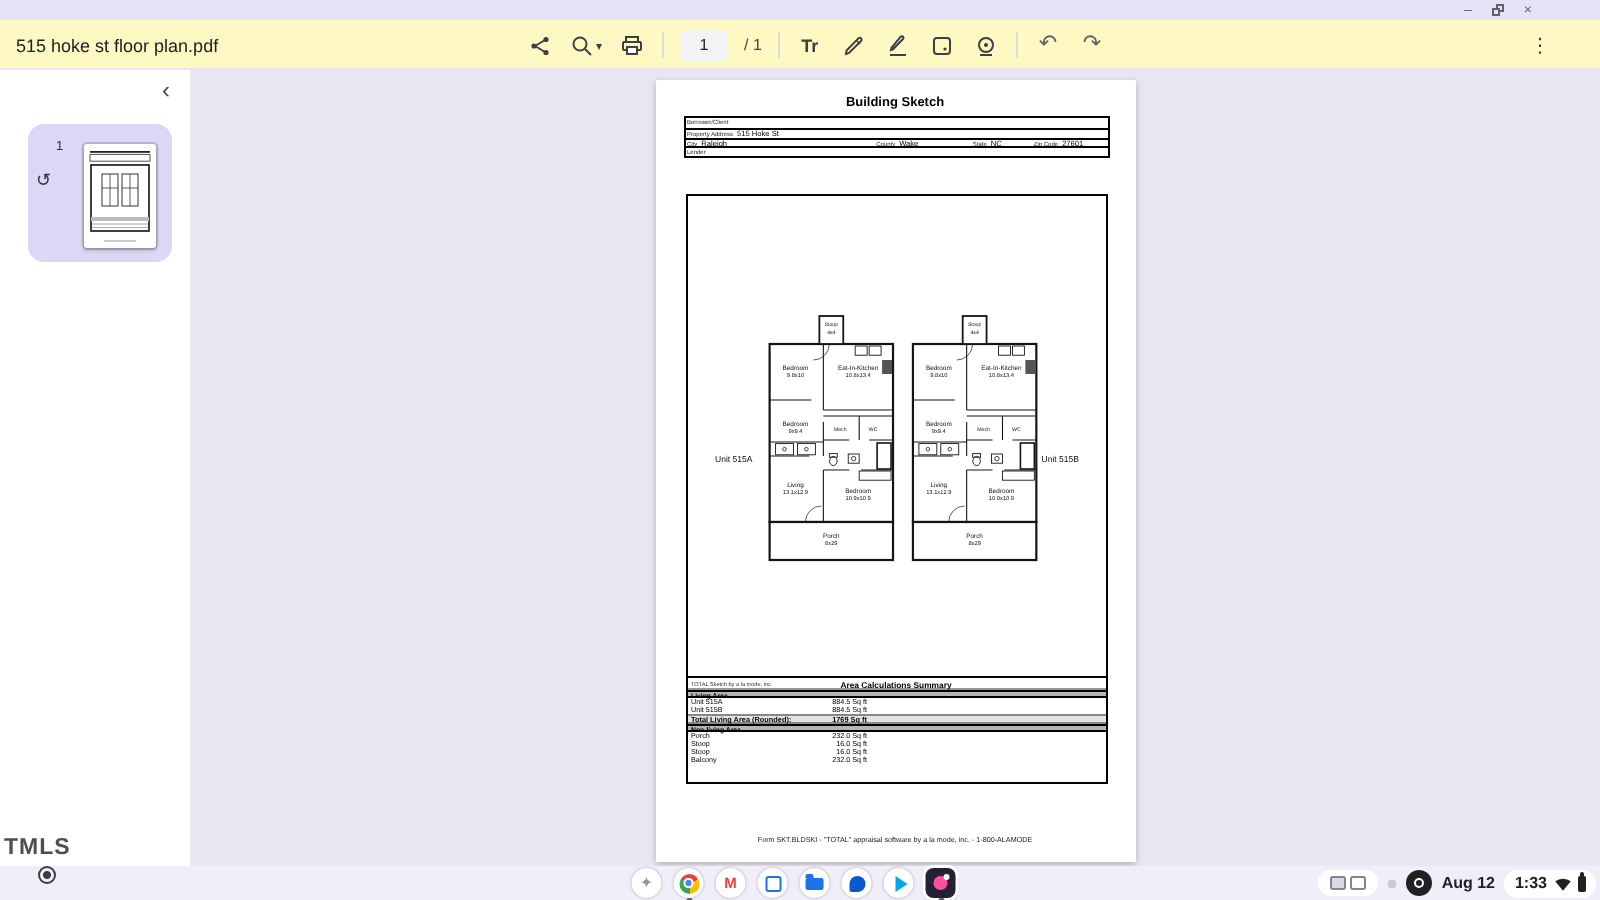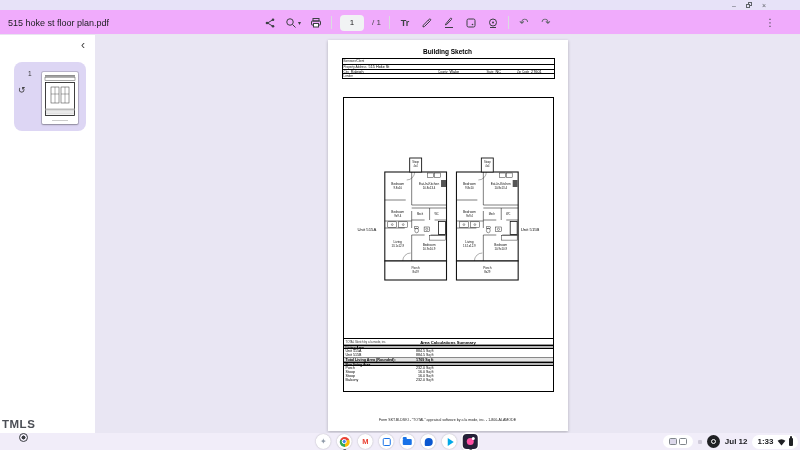--- a/index.html
+++ b/index.html
@@ -9,21 +9,21 @@
 
   
   .titlebar { position:absolute; top:0; left:0; right:0; height:10px; background:#e7e2f8;
               display:flex; justify-content:flex-end; align-items:center; gap:10px; padding-right:34px; }
   .titlebar .wc { font-size:7px; line-height:7px; color:#5f6368; cursor:default; }
   .win-max { position:relative; width:6px; height:6px; }
   .win-max .sq1 { position:absolute; right:0; top:0; width:4px; height:4px; border:1px solid #5f6368; background:#e7e2f8; }
   .win-max .sq2 { position:absolute; left:0; bottom:0; width:4px; height:4px; border:1px solid #5f6368; background:#e7e2f8; }
 
   
-  .toolbar { position:absolute; top:10px; left:0; right:0; height:25px; background:#f0abfc;
+  .toolbar { position:absolute; top:10px; left:0; right:0; height:25px; background:#fef9c3;
              border-bottom:1px solid #e8e5f0; }
   .doc-title { position:absolute; left:8px; top:8px; font-size:9px; color:#202124; white-space:nowrap; }
   .tools { position:absolute; left:263px; top:0; height:25px; display:flex; align-items:center; gap:8px; }
   .tbtn { display:flex; align-items:center; justify-content:center; min-width:14px; height:16px; color:#3c4043; cursor:pointer; }
   .tbtn svg { display:block; }
   .caret { font-size:6px; color:#3c4043; margin-left:1px; }
   .sep { width:1px; height:13px; background:#dadce0; }
   .page-pill { width:24px; height:16px; background:#f1f3f4; border:none; border-radius:4px;
                text-align:center; font-size:8px; color:#202124; font-family:"Liberation Sans",sans-serif; }
   .page-total { font-size:8px; color:#444; }
@@ -375,21 +375,21 @@
     </div>
     <div class="status">
       <span class="desks-pill">
         <span class="desk-thumb"></span>
         <span class="desk-thumb lite"></span>
       </span>
       <span class="new-desk"></span>
       <span class="indicator">
           <span class="indicator-ring"></span>
         </span>
-      <span class="date">Jul 12</span>
+      <span class="date">Aug 12</span>
       <span class="time-pill">
         <span class="time">1:33</span>
         <svg width="9" height="8" viewBox="0 0 12 10">
             <path d="M6 9.5 L0.8 3.2 A8.5 8.5 0 0 1 11.2 3.2 Z" fill="#202124"></path>
           </svg>
         <span class="battery"></span>
       </span>
     </div>
   </div>
 

